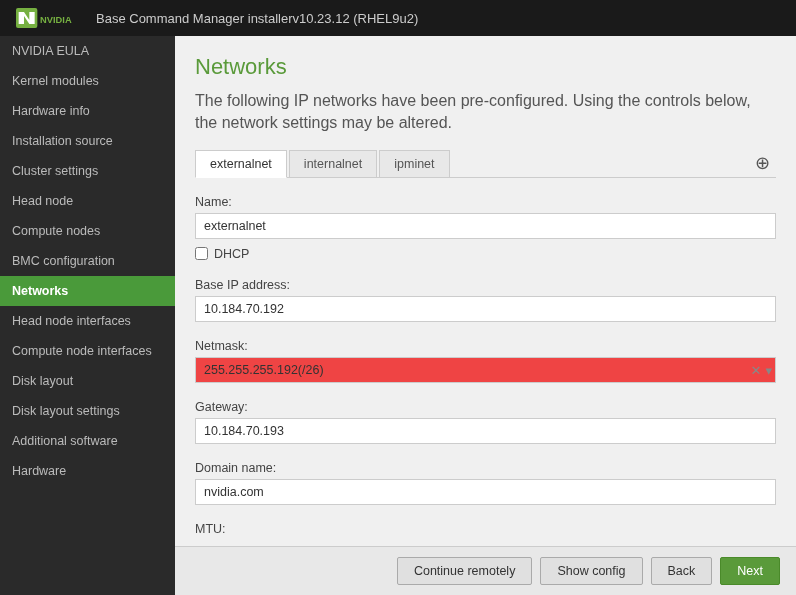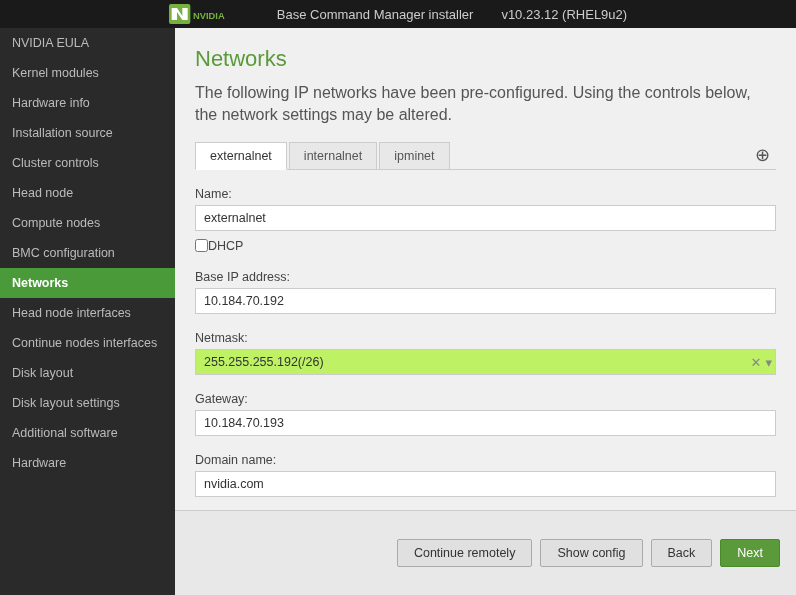--- a/index.html
+++ b/index.html
@@ -3,25 +3,24 @@
   <meta charset="utf-8">
   <style>
     * { box-sizing: border-box; margin: 0; padding: 0; }
     body { font-family: 'Segoe UI', Arial, sans-serif; font-size: 13px; background: #1a1a1a; color: #ccc; width: 796px; height: 595px; overflow: hidden; display: flex; flex-direction: column; }
 
     
     .top-bar {
       background: #1a1a1a;
       display: flex;
       align-items: center;
-      justify-content: center;
+      justify-content: flex-start;
       padding: 0 16px;
-      height: 28px;
+      height: 36px;
       flex-shrink: 0;
-      gap: 28px;
     }
     .top-bar-logo {
       display: flex;
       align-items: center;
       gap: 8px;
     }
     .nvidia-logo {
       width: 80px;
       height: 22px;
     }
@@ -138,36 +137,37 @@
       font-size: 12.5px;
       border: 1px solid #ccc;
       background: #fff;
       color: #333;
       outline: none;
     }
 
     .checkbox-row {
       display: flex;
       align-items: center;
+      gap: 6px;
       margin: 8px 0;
     }
     .checkbox-row input[type=checkbox] { margin: 0; }
     .checkbox-label { font-size: 12.5px; color: #444; }
 
     
     .netmask-wrap {
       position: relative;
       width: 100%;
     }
     .netmask-input {
       width: 100%;
       padding: 5px 50px 5px 8px;
       font-size: 12.5px;
       border: 1px solid #ccc;
-      background: #bef264;
+      background: #ef4444;
       color: #333;
       outline: none;
       appearance: none;
     }
     .netmask-controls {
       position: absolute;
       right: 4px;
       top: 50%;
       transform: translateY(-50%);
       display: flex;
@@ -178,21 +178,21 @@
     }
     .netmask-controls span { cursor: pointer; }
 
     
     .bottom-bar {
       background: #e8e8e8;
       border-top: 1px solid #ccc;
       display: flex;
       align-items: flex-start;
       justify-content: flex-end;
-      padding: 28px 16px;
+      padding: 10px 16px;
       gap: 8px;
       flex-shrink: 0;
     }
     .btn {
       padding: 6px 16px;
       font-size: 12.5px;
       cursor: pointer;
       border: 1px solid #aaa;
       background: #e0e0e0;
       color: #333;
@@ -220,27 +220,27 @@
 </div>
 
 <div class="main-layout">
 
   <div class="sidebar">
 
   <div class="sidebar-item">NVIDIA EULA</div>
       <div class="sidebar-item">Kernel modules</div>
       <div class="sidebar-item">Hardware info</div>
       <div class="sidebar-item">Installation source</div>
-      <div class="sidebar-item">Cluster controls</div>
+      <div class="sidebar-item">Cluster settings</div>
       <div class="sidebar-item">Head node</div>
       <div class="sidebar-item">Compute nodes</div>
       <div class="sidebar-item">BMC configuration</div>
       <div class="sidebar-item active">Networks</div>
       <div class="sidebar-item">Head node interfaces</div>
-      <div class="sidebar-item">Continue nodes interfaces</div>
+      <div class="sidebar-item">Compute node interfaces</div>
       <div class="sidebar-item">Disk layout</div>
       <div class="sidebar-item">Disk layout settings</div>
       <div class="sidebar-item">Additional software</div>
       <div class="sidebar-item">Hardware</div>
     </div>
 
   <div class="content">
     <div class="content-inner">
 
       <div class="page-title">Networks</div>

